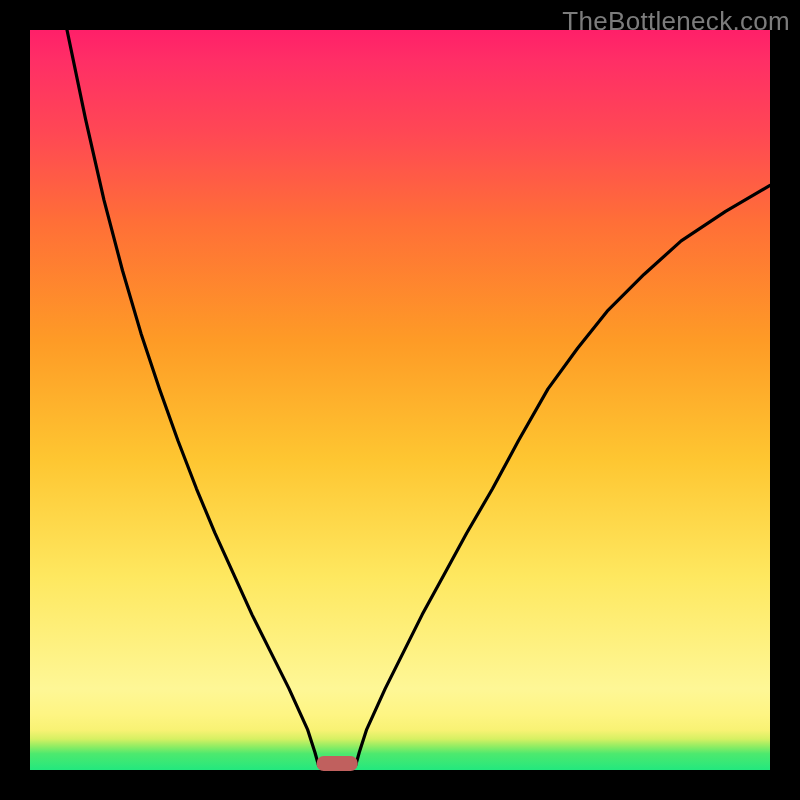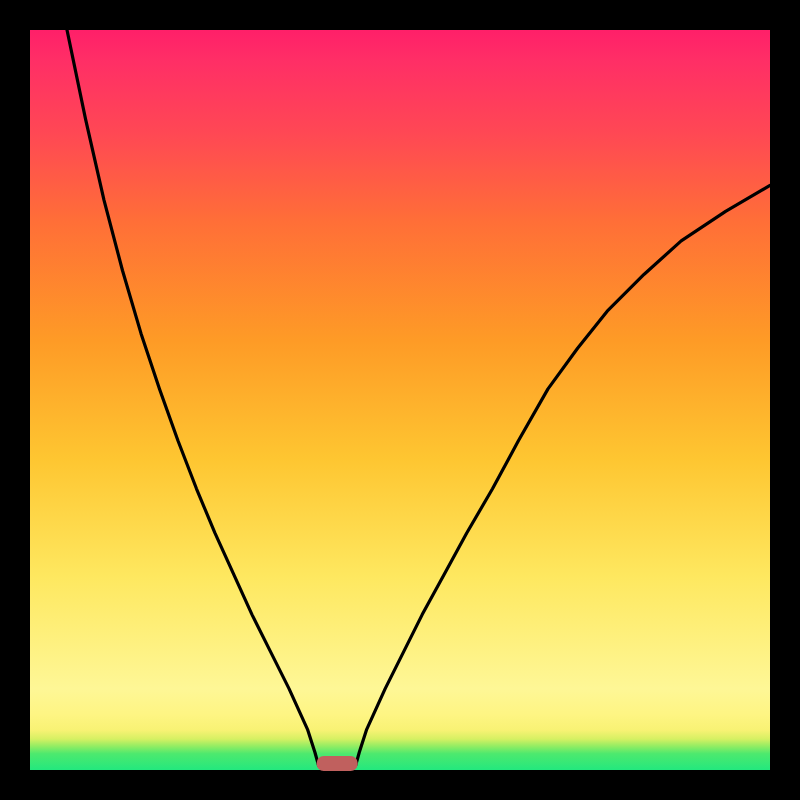--- a/index.html
+++ b/index.html
@@ -62,20 +62,21 @@
     position: absolute;
     background: #c0605e;
     border-radius: 7px;
     transform: translateX(-50%);
   }
 </style>
 </head>
 <body>
 
 <div class="frame">
+  <div class="watermark">TheBottleneck.com</div>
   <div class="plot">
     <svg class="curve" viewBox="0 0 740 740" preserveAspectRatio="none">
       <path id="left-path" fill="none" stroke="#000" stroke-width="3.2" stroke-linecap="round" stroke-linejoin="round" d="M37.00 0.00 L55.50 88.80 L74.00 170.20 L92.50 240.50 L111.00 303.40 L129.50 358.90 L148.00 410.70 L166.50 458.80 L185.00 503.20 L203.50 543.90 L222.00 584.60 L240.50 621.60 L259.00 658.60 L277.50 699.30 L284.90 722.24 L288.60 735.56"></path>
       <path id="right-path" fill="none" stroke="#000" stroke-width="3.2" stroke-linecap="round" stroke-linejoin="round" d="M325.60 735.56 L329.30 722.24 L336.70 699.30 L355.20 658.60 L373.70 621.60 L392.20 584.60 L414.40 543.90 L436.60 503.20 L462.50 458.80 L488.40 410.70 L518.00 358.90 L547.60 318.20 L577.20 281.20 L614.20 244.20 L651.20 210.90 L695.60 181.30 L740.00 155.40"></path>
     </svg>
     <div id="marker" class="marker" style="left: 307.1px; top: 725.94px; width: 40.7px; height: 14.8px; background: rgb(192, 96, 94);"></div>
   </div>
 </div>
 
 </body></html>

